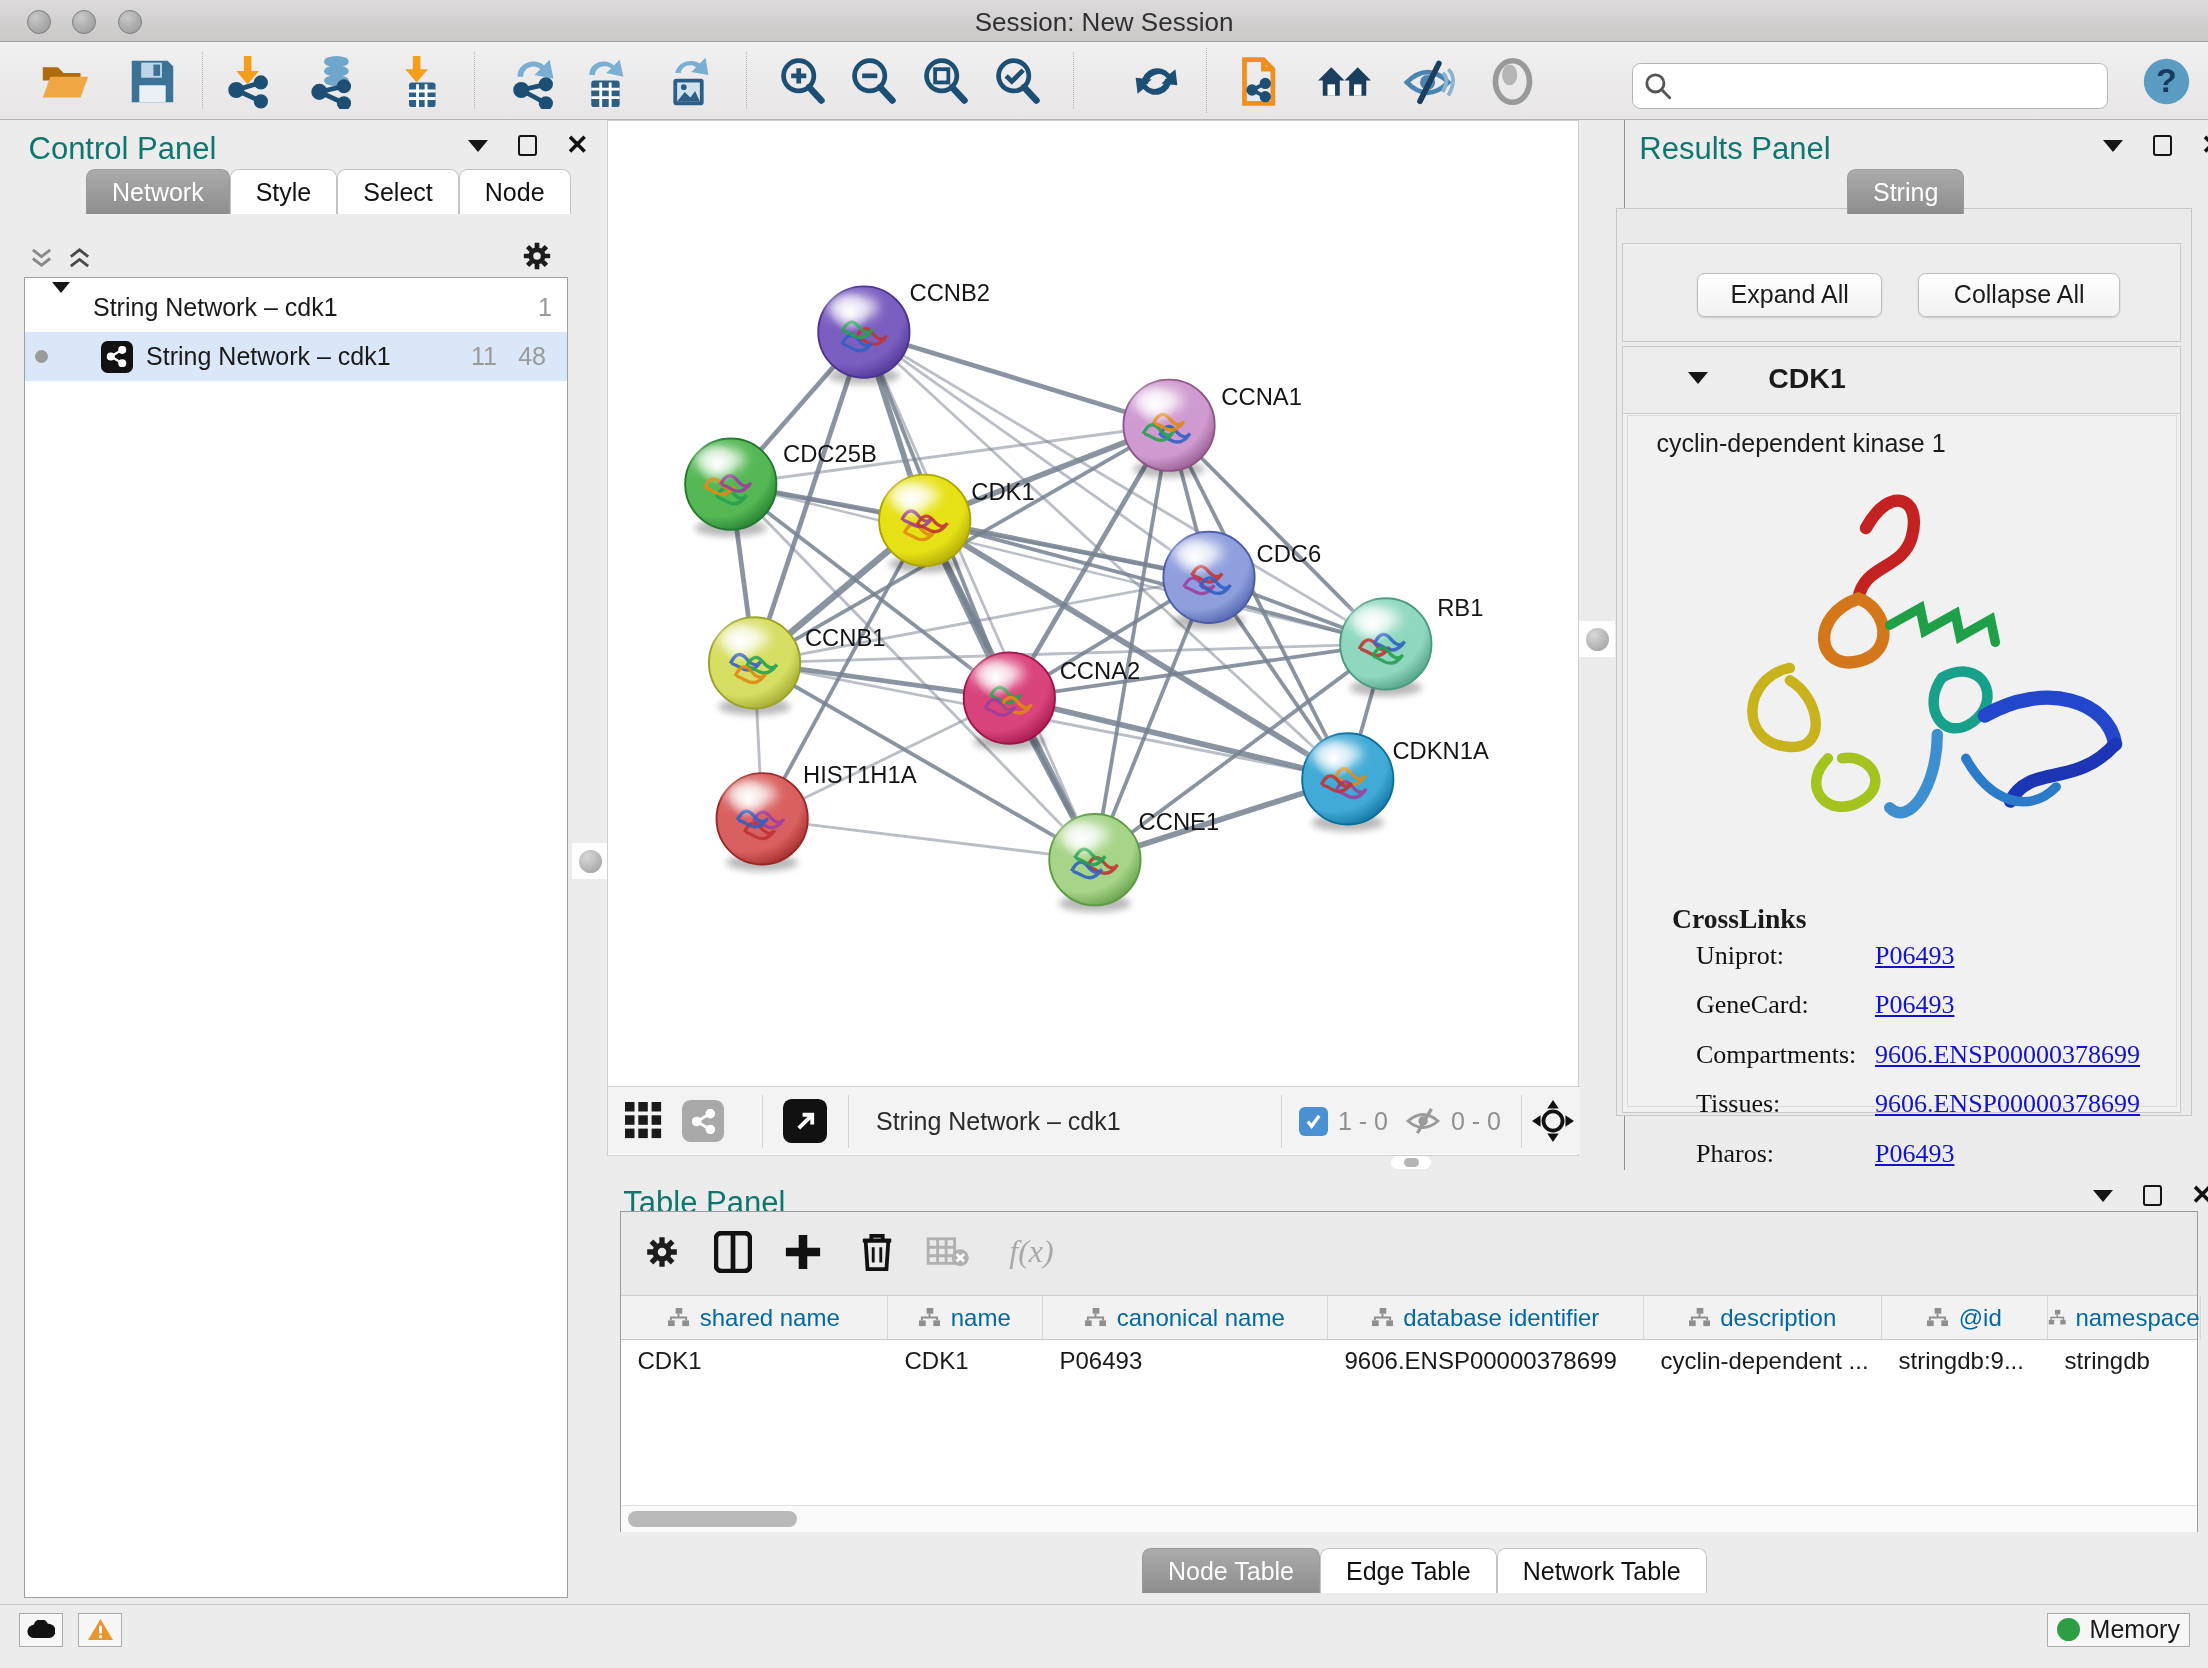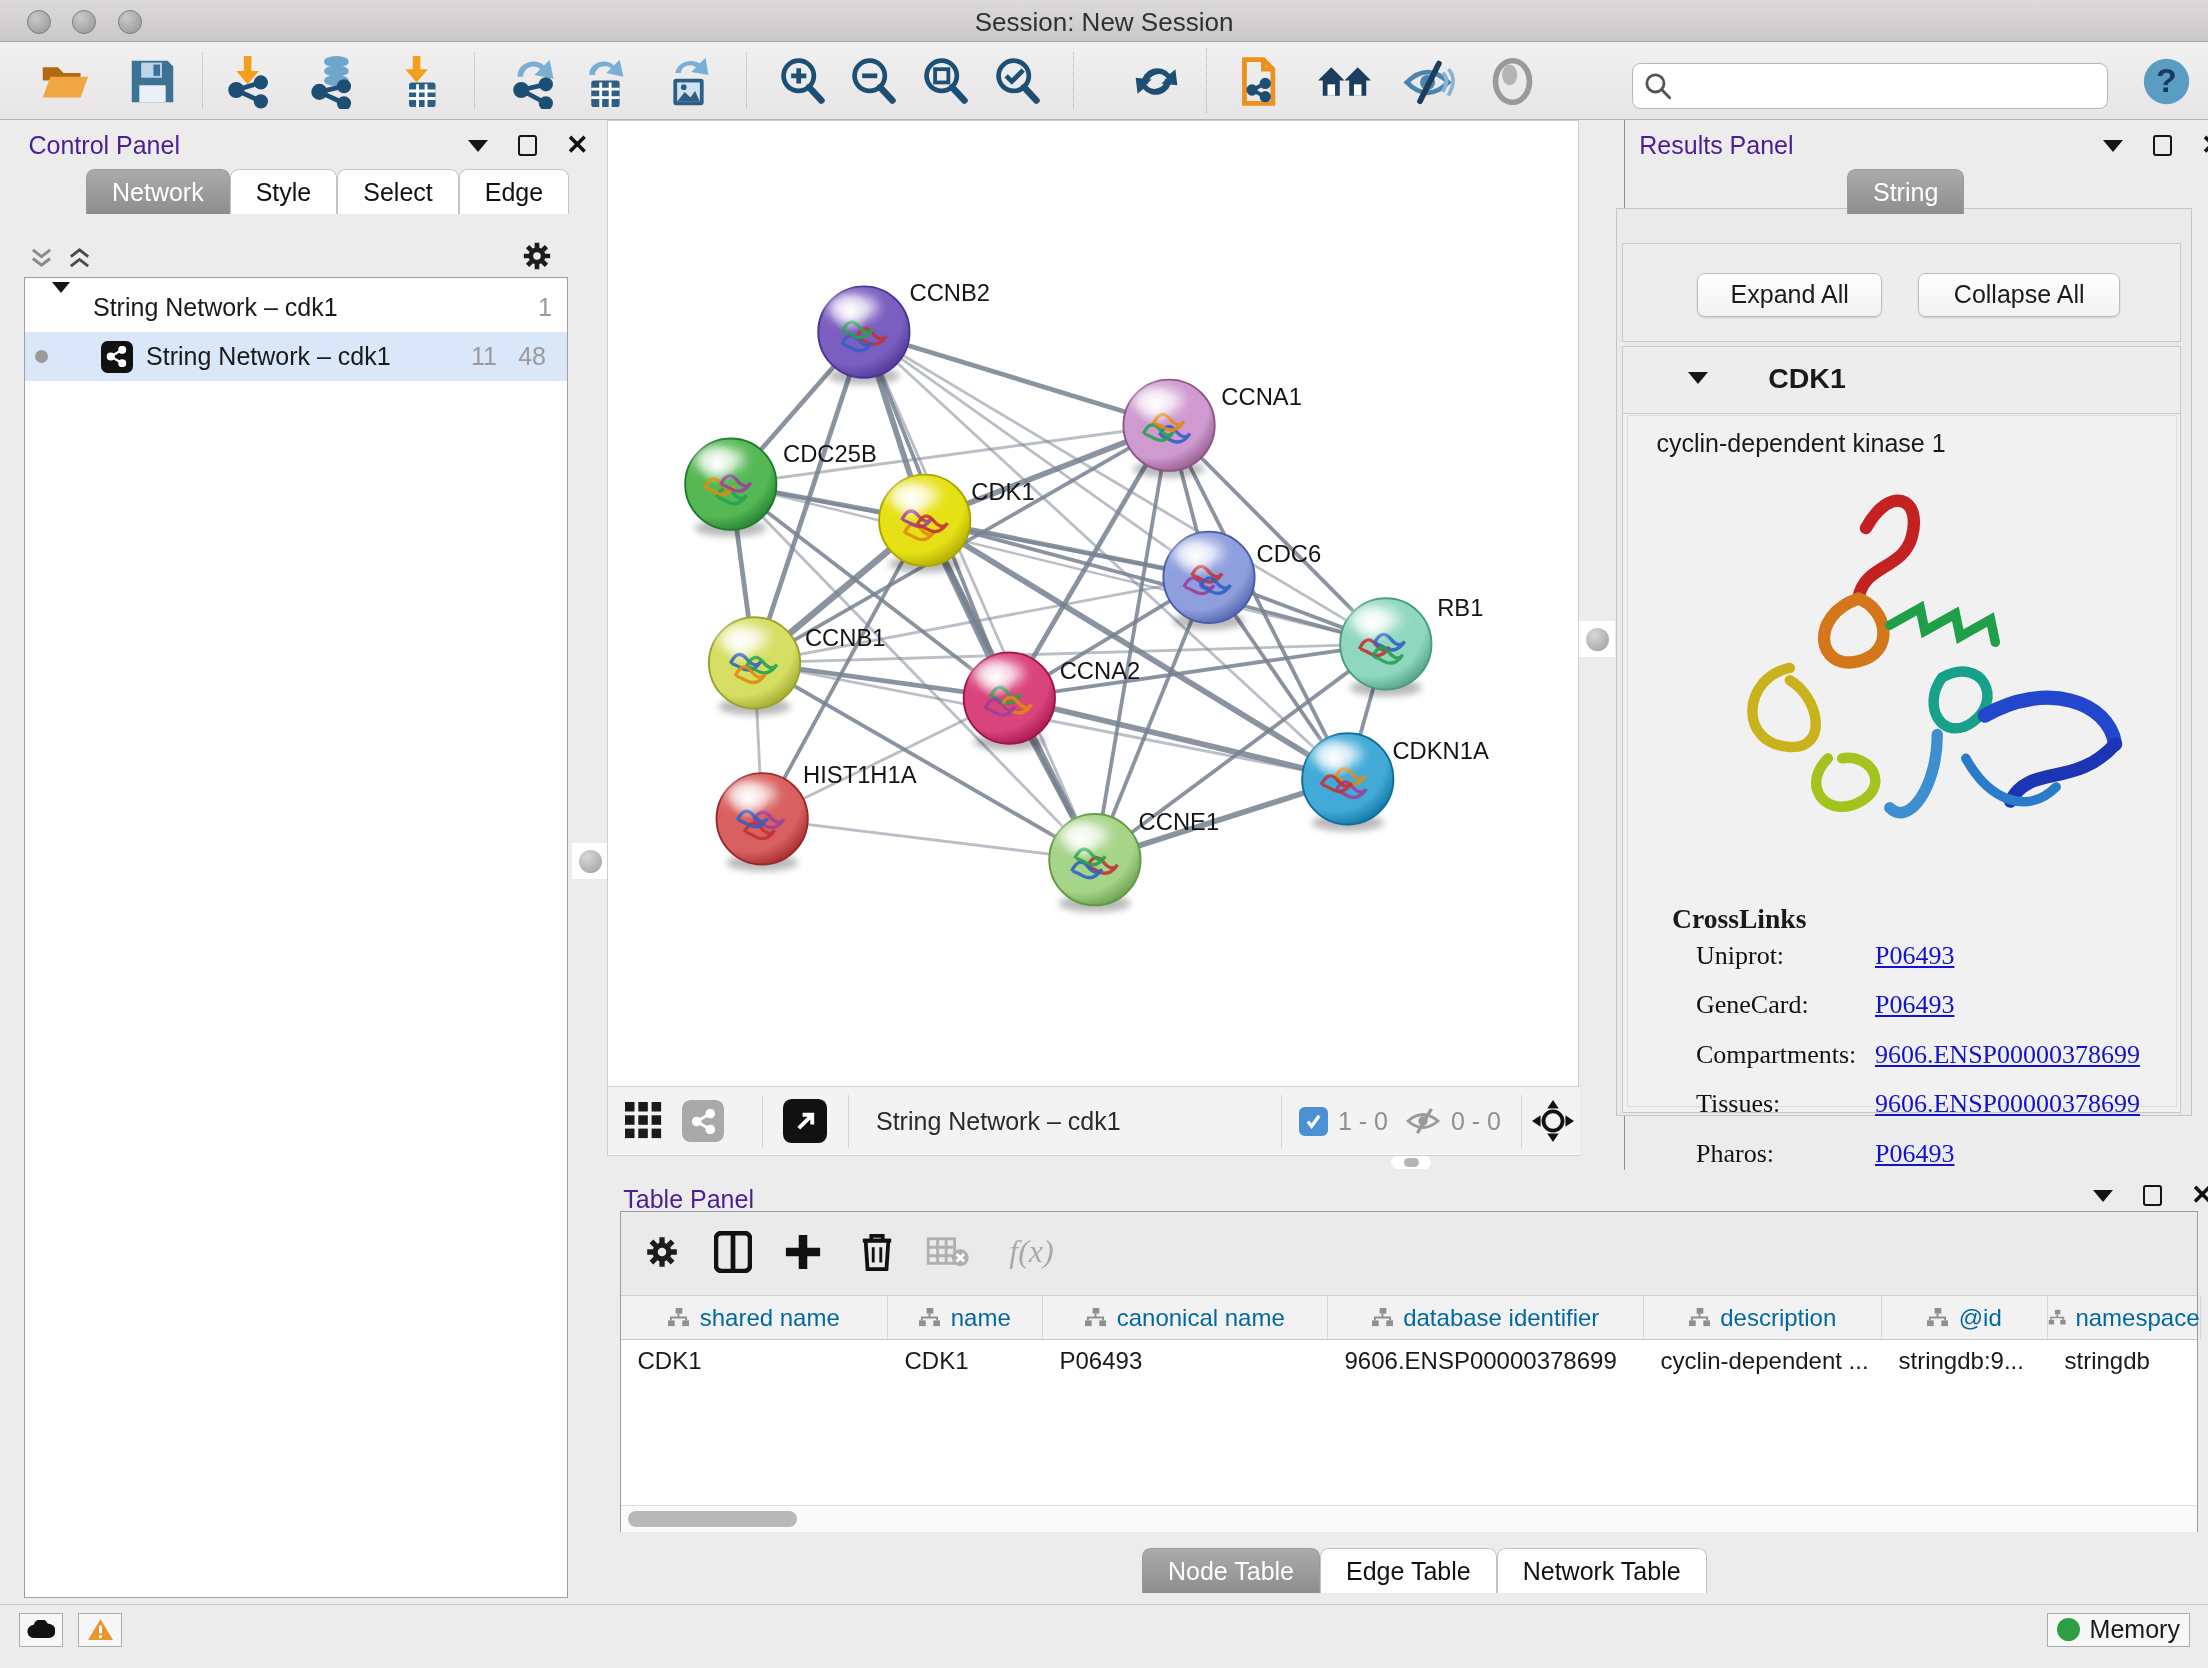--- a/index.html
+++ b/index.html
@@ -14,21 +14,21 @@
   .win-title { position:absolute; top:6.7px; left:0; width:100%; text-align:center; font-size:26px; color:#303030; }
 
   
   .toolbar { left:0; top:42px; width:2208px; height:78px; background:linear-gradient(#f1f0f0,#e7e5e5); border-bottom:1px solid #b5b2b2; }
   .tbtn { position:absolute; top:8.6px; width:61px; height:61px; display:flex; align-items:center; justify-content:center; }
   .tsep { position:absolute; top:9.5px; height:57px; border-left:1.9px dotted #b3b3b3; }
   .searchbox { position:absolute; left:1632px; top:21px; width:476px; height:46px; background:#fff; border:1.9px solid #b5b5b5; border-radius:8.6px; display:flex; align-items:center; padding-left:11.4px; }
   .searchbox input { border:none; outline:none; font-size:23px; width:409px; background:transparent; }
 
   
-  .panel-title { font-size:25px; color:#4c1d95; }
+  .panel-title { font-size:31px; color:#0f766e; }
   .panel-btns { position:absolute; display:flex; gap:21px; align-items:center; }
   .pbtn { width:28.5px; height:25px; display:flex; align-items:center; justify-content:center; font-size:23px; color:#111; }
   .tri-down { width:0; height:0; border-left:10.5px solid transparent; border-right:10.5px solid transparent; border-top:12.4px solid #151515; }
   .sq { width:19px; height:21px; border:2.9px solid #151515; border-radius:2.9px; }
   .xx { font-size:27px; font-weight:bold; line-height:21px; }
 
   .tab { height:45px; background:#fff; border:1px solid #c3c3c3; border-bottom:none; border-radius:8.6px 8.6px 0 0; display:flex; align-items:center; justify-content:center; font-size:25px; padding:0 25px; color:#111; }
   .tab.active { background:linear-gradient(#ababab,#8d8d8d); color:#fff; border-color:#9a9a9a; }
   .tabrow { position:absolute; display:flex;margin-left:15px; }
 
@@ -281,21 +281,21 @@
         <span class="sq"></span>
       </span>
     <span class="pbtn xx">
         <span>✕</span>
       </span>
   </div>
   <div class="tabrow" style="left:71px; top:49px" id="control-tabs">
       <div class="tab active">Network</div>
       <div class="tab">Style</div>
       <div class="tab">Select</div>
-      <div class="tab">Edge</div>
+      <div class="tab">Node</div>
     </div>
 
   <div class="abs" style="left:28.5px; top:126px; display:flex; gap:13.3px">
     <svg width="25" height="25" viewBox="0 0 26 26">
         <path d="M4 4 l9 7 9-7 M4 13 l9 7 9-7" stroke="#8a8a8a" stroke-width="3" fill="none"></path>
       </svg>
     <svg width="25" height="25" viewBox="0 0 26 26">
         <path d="M4 11 l9 -7 9 7 M4 21 l9 -7 9 7" stroke="#4a4a4a" stroke-width="3" fill="none"></path>
       </svg>
   </div>

